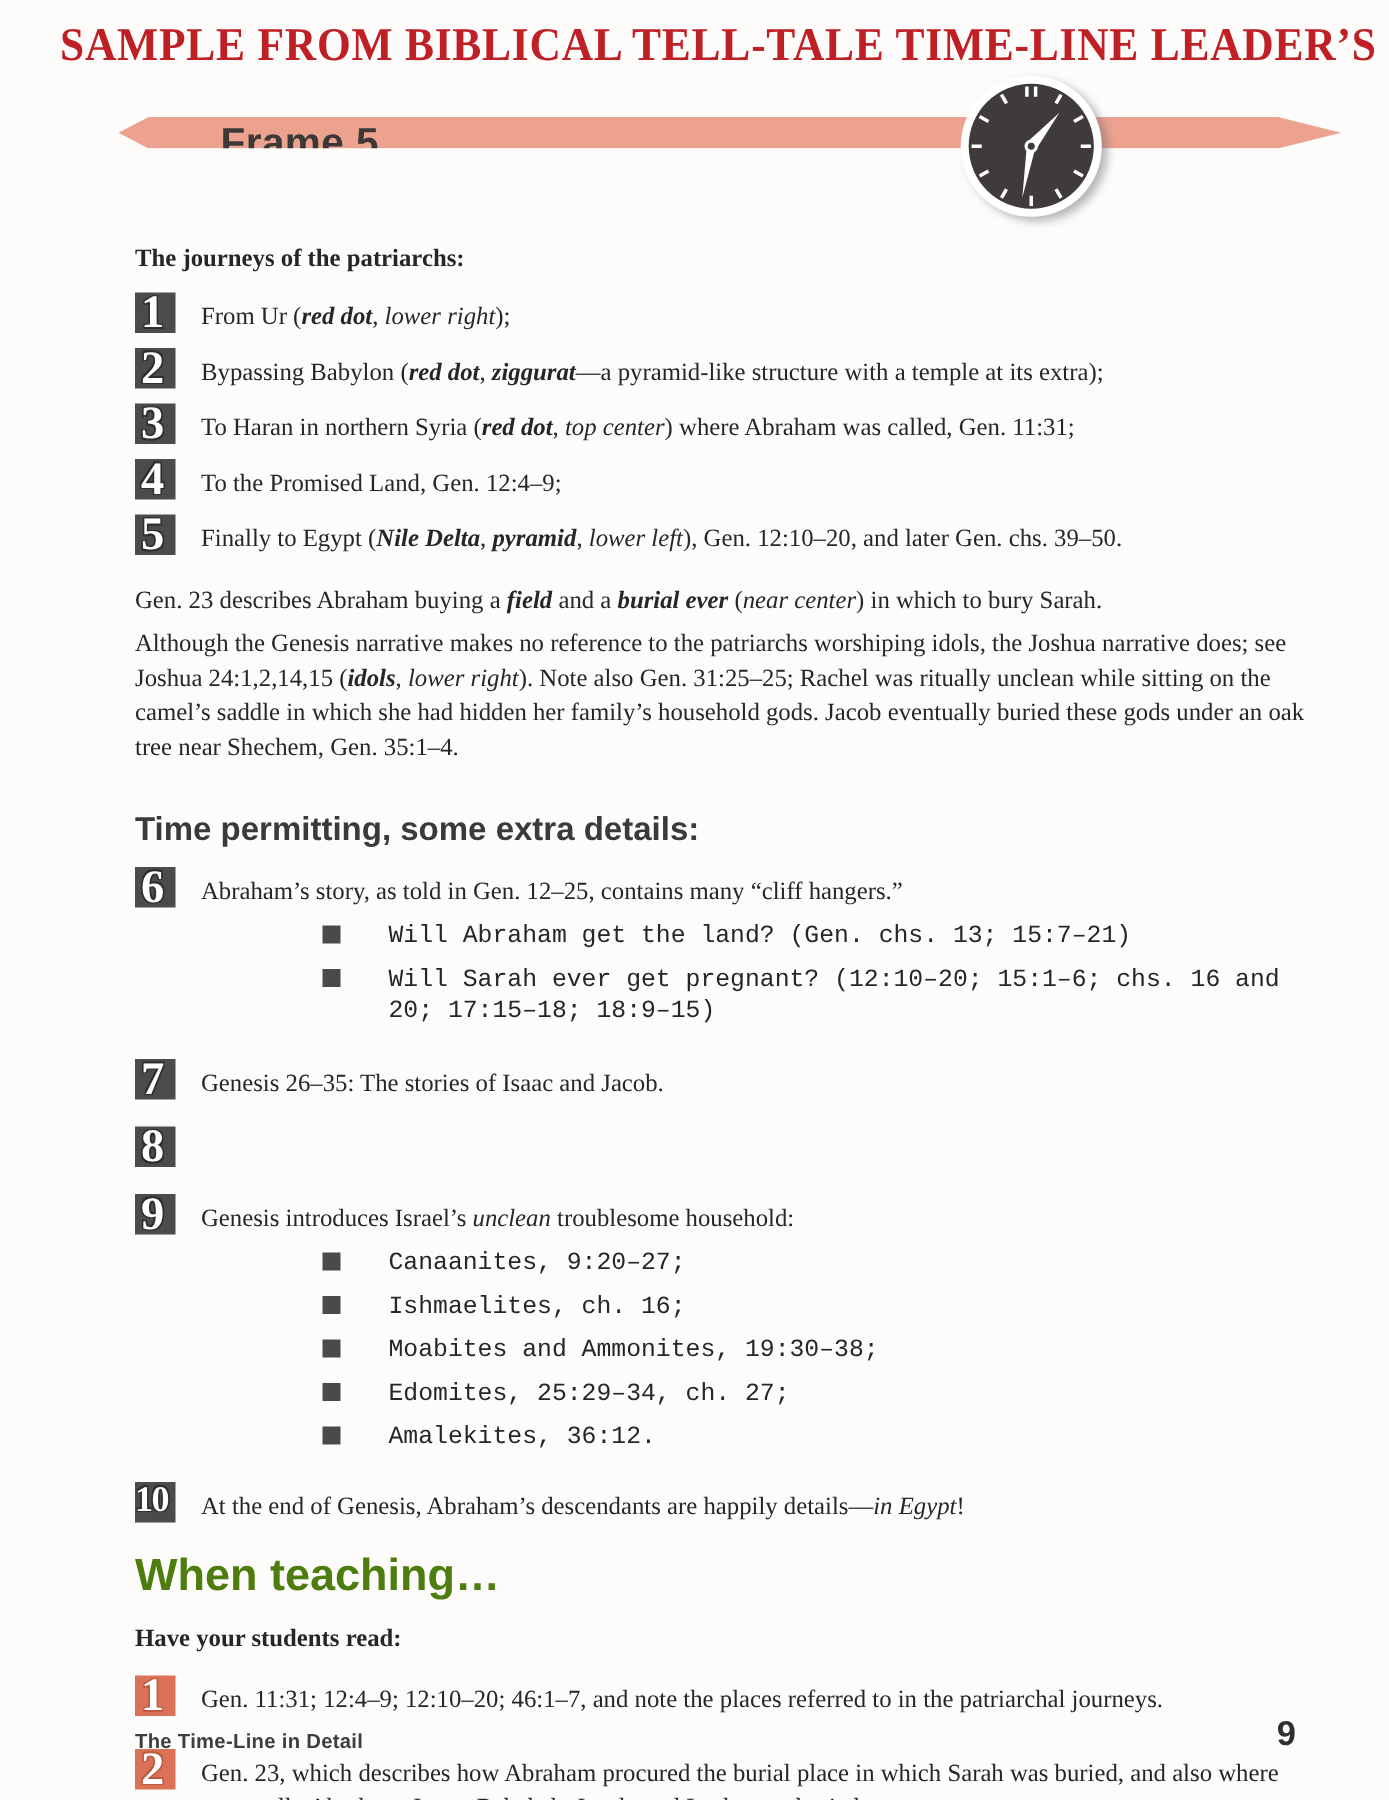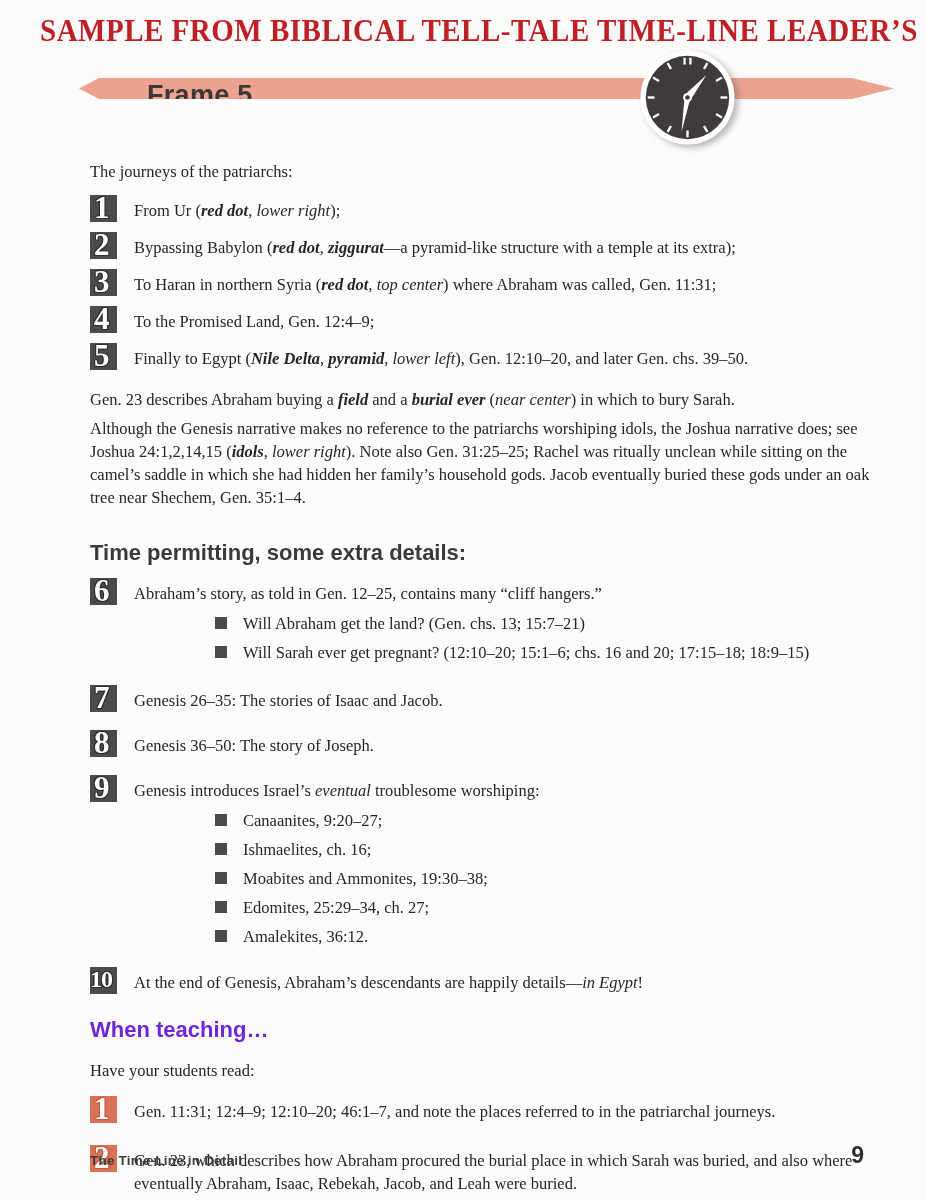--- a/index.html
+++ b/index.html
@@ -30,43 +30,43 @@
     font-size:27px;color:#3b3837;letter-spacing:.3px;
   }
   .clock{
     position:absolute;left:639px;top:49px;width:97px;height:97px;
     filter:drop-shadow(4px 3px 3px rgba(100,100,100,.45));
   }
   .content{
     position:absolute;left:90px;top:160px;width:796px;
     font-size:16.5px;line-height:23px;
   }
-  .intro{margin:0;}
+  .intro{margin:0;font-weight:bold;}
   .item{display:flex;gap:17px;align-items:flex-start;}
   .item .itext{padding-top:4px;}
   .badge{
     position:relative;width:27px;height:27px;background:#4b4b4b;flex:none;
   }
   .badge span{
     position:absolute;left:4px;top:-6px;
     font-family:"Liberation Serif",serif;font-weight:bold;
     font-size:31px;line-height:37px;color:#ffffff;
     text-shadow:1px 1px 0 #2e2e2e,-1px 1px 0 #2e2e2e,1px -1px 0 #2e2e2e,-1px -1px 0 #2e2e2e;
   }
   .badge.ten span{font-size:24px;left:0;letter-spacing:-1px;}
   .badge.salmon{background:#db7257;}
   .badge.salmon span{text-shadow:1px 1px 0 #bd5a40,-1px 1px 0 #bd5a40,1px -1px 0 #bd5a40,-1px -1px 0 #bd5a40;}
   .para{margin:0;}
-  .bullet{display:flex;gap:16px;margin:8px 0 0 125px;line-height:21px;}
+  .bullet{display:flex;gap:32px;margin:8px 0 0 125px;line-height:21px;font-family:Liberation Mono, monospace;}
   .bullet .sq{width:12px;height:12px;background:#4a4a4a;margin-top:4px;flex:none;}
   h2{
     font-family:"Liberation Sans",sans-serif;font-weight:bold;
     font-size:22px;color:#3a3a3a;margin:0;
   }
-  h2.salmon{color:#6d28d9;font-size:22px;}
+  h2.salmon{color:#4d7c0f;font-size:30px;}
   .b{font-weight:bold;}
   .i{font-style:italic;}
   .footer-left{
     position:absolute;left:90px;top:1153px;
     font-family:"Liberation Sans",sans-serif;font-weight:bold;
     font-size:13.5px;color:#3e3e3e;letter-spacing:.2px;
   }
   .page-num{
     position:absolute;right:62px;top:1142px;
     font-family:"Liberation Sans",sans-serif;font-weight:bold;
@@ -169,28 +169,27 @@
     <div class="badge">
         <span>7</span>
       </div>
     <div class="itext"><span>Genesis 26–35: The stories of Isaac and Jacob.</span></div>
   </div>
 
   <div class="item mt18">
     <div class="badge">
         <span>8</span>
       </div>
-    <div class="itext"><span>Genesis 36–50: The story of Joseph.</span></div>
   </div>
 
   <div class="item mt18">
     <div class="badge">
         <span>9</span>
       </div>
-    <div class="itext"><span>Genesis introduces Israel’s </span><span class="i">eventual</span><span> troublesome worshiping:</span></div>
+    <div class="itext"><span>Genesis introduces Israel’s </span><span class="i">unclean</span><span> troublesome household:</span></div>
   </div>
   <div class="bullet">
     <div class="sq"></div>
     <div>Canaanites, 9:20–27;</div>
   </div>
   <div class="bullet">
     <div class="sq"></div>
     <div>Ishmaelites, ch. 16;</div>
   </div>
   <div class="bullet">

